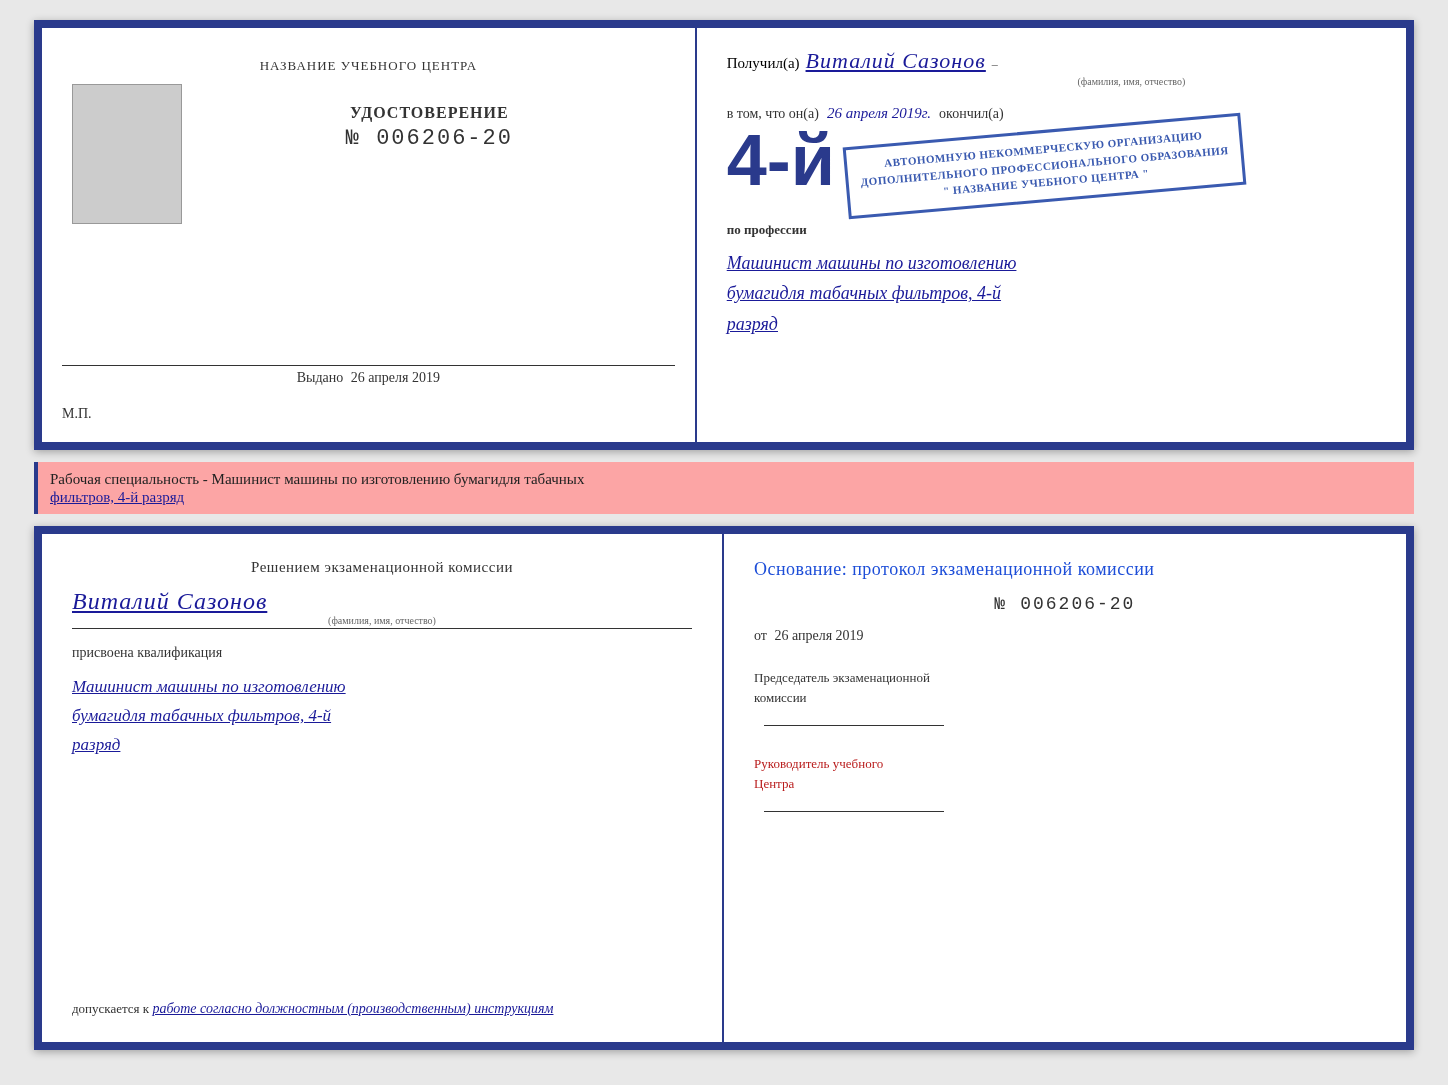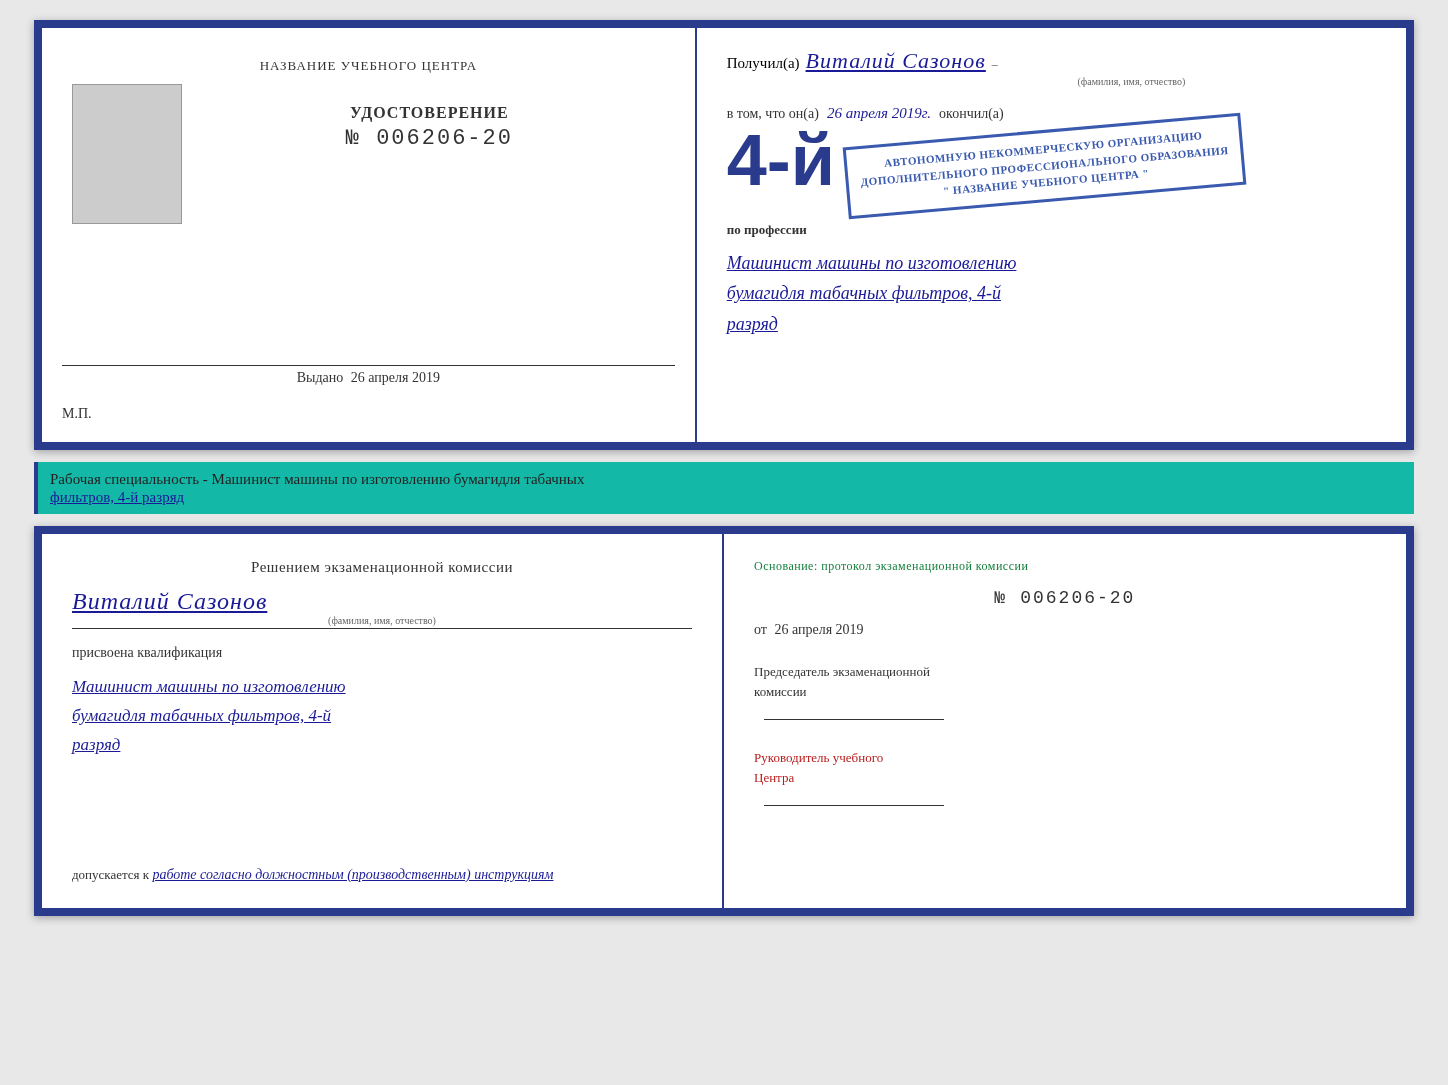--- a/index.html
+++ b/index.html
@@ -166,39 +166,39 @@
       font-style: italic;
       text-decoration: underline;
       line-height: 1.7;
       display: block;
     }
 
     
     .info-bar {
       width: 1380px;
       padding: 8px 12px;
-      background: #14b8a6;
+      background: #fca5a5;
       border-left: 4px solid #2a3a8c;
     }
 
     .info-text {
       font-size: 15px;
       color: #222;
     }
 
     .info-underline {
       text-decoration: underline;
       color: #1a1a99;
     }
 
     
     .certificate-bottom {
       display: flex;
       width: 1380px;
-      height: 390px;
+      height: 524px;
       border: 8px solid #2a3a8c;
       background: #fff;
       box-shadow: 0 2px 8px rgba(0,0,0,0.3);
     }
 
     .cert-bottom-left {
       width: 50%;
       border-right: 2px solid #2a3a8c;
       padding: 25px 30px;
       display: flex;
@@ -231,22 +231,22 @@
       margin-top: 4px;
     }
 
     .qualification-text {
       font-size: 14px;
       color: #333;
       margin-top: 8px;
     }
 
     .basis-text {
-      font-size: 12px;
-      color: #15803d;
+      font-size: 18px;
+      color: #1d4ed8;
       letter-spacing: 0.5px;
     }
 
     .protocol-number {
       font-size: 18px;
       font-family: 'Courier New', monospace;
       color: #333;
       letter-spacing: 2px;
       text-align: center;
     }

